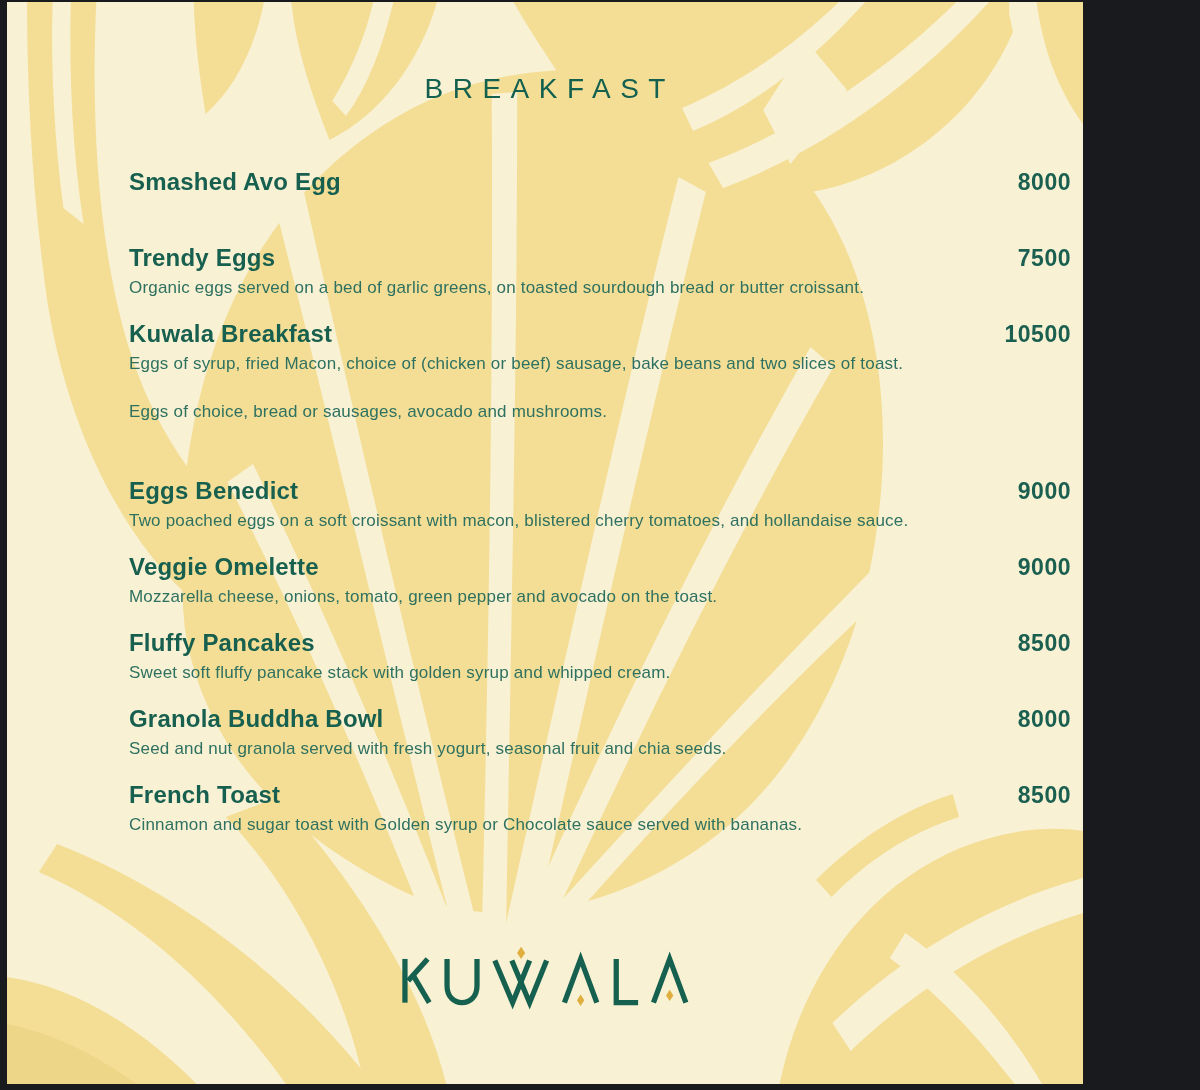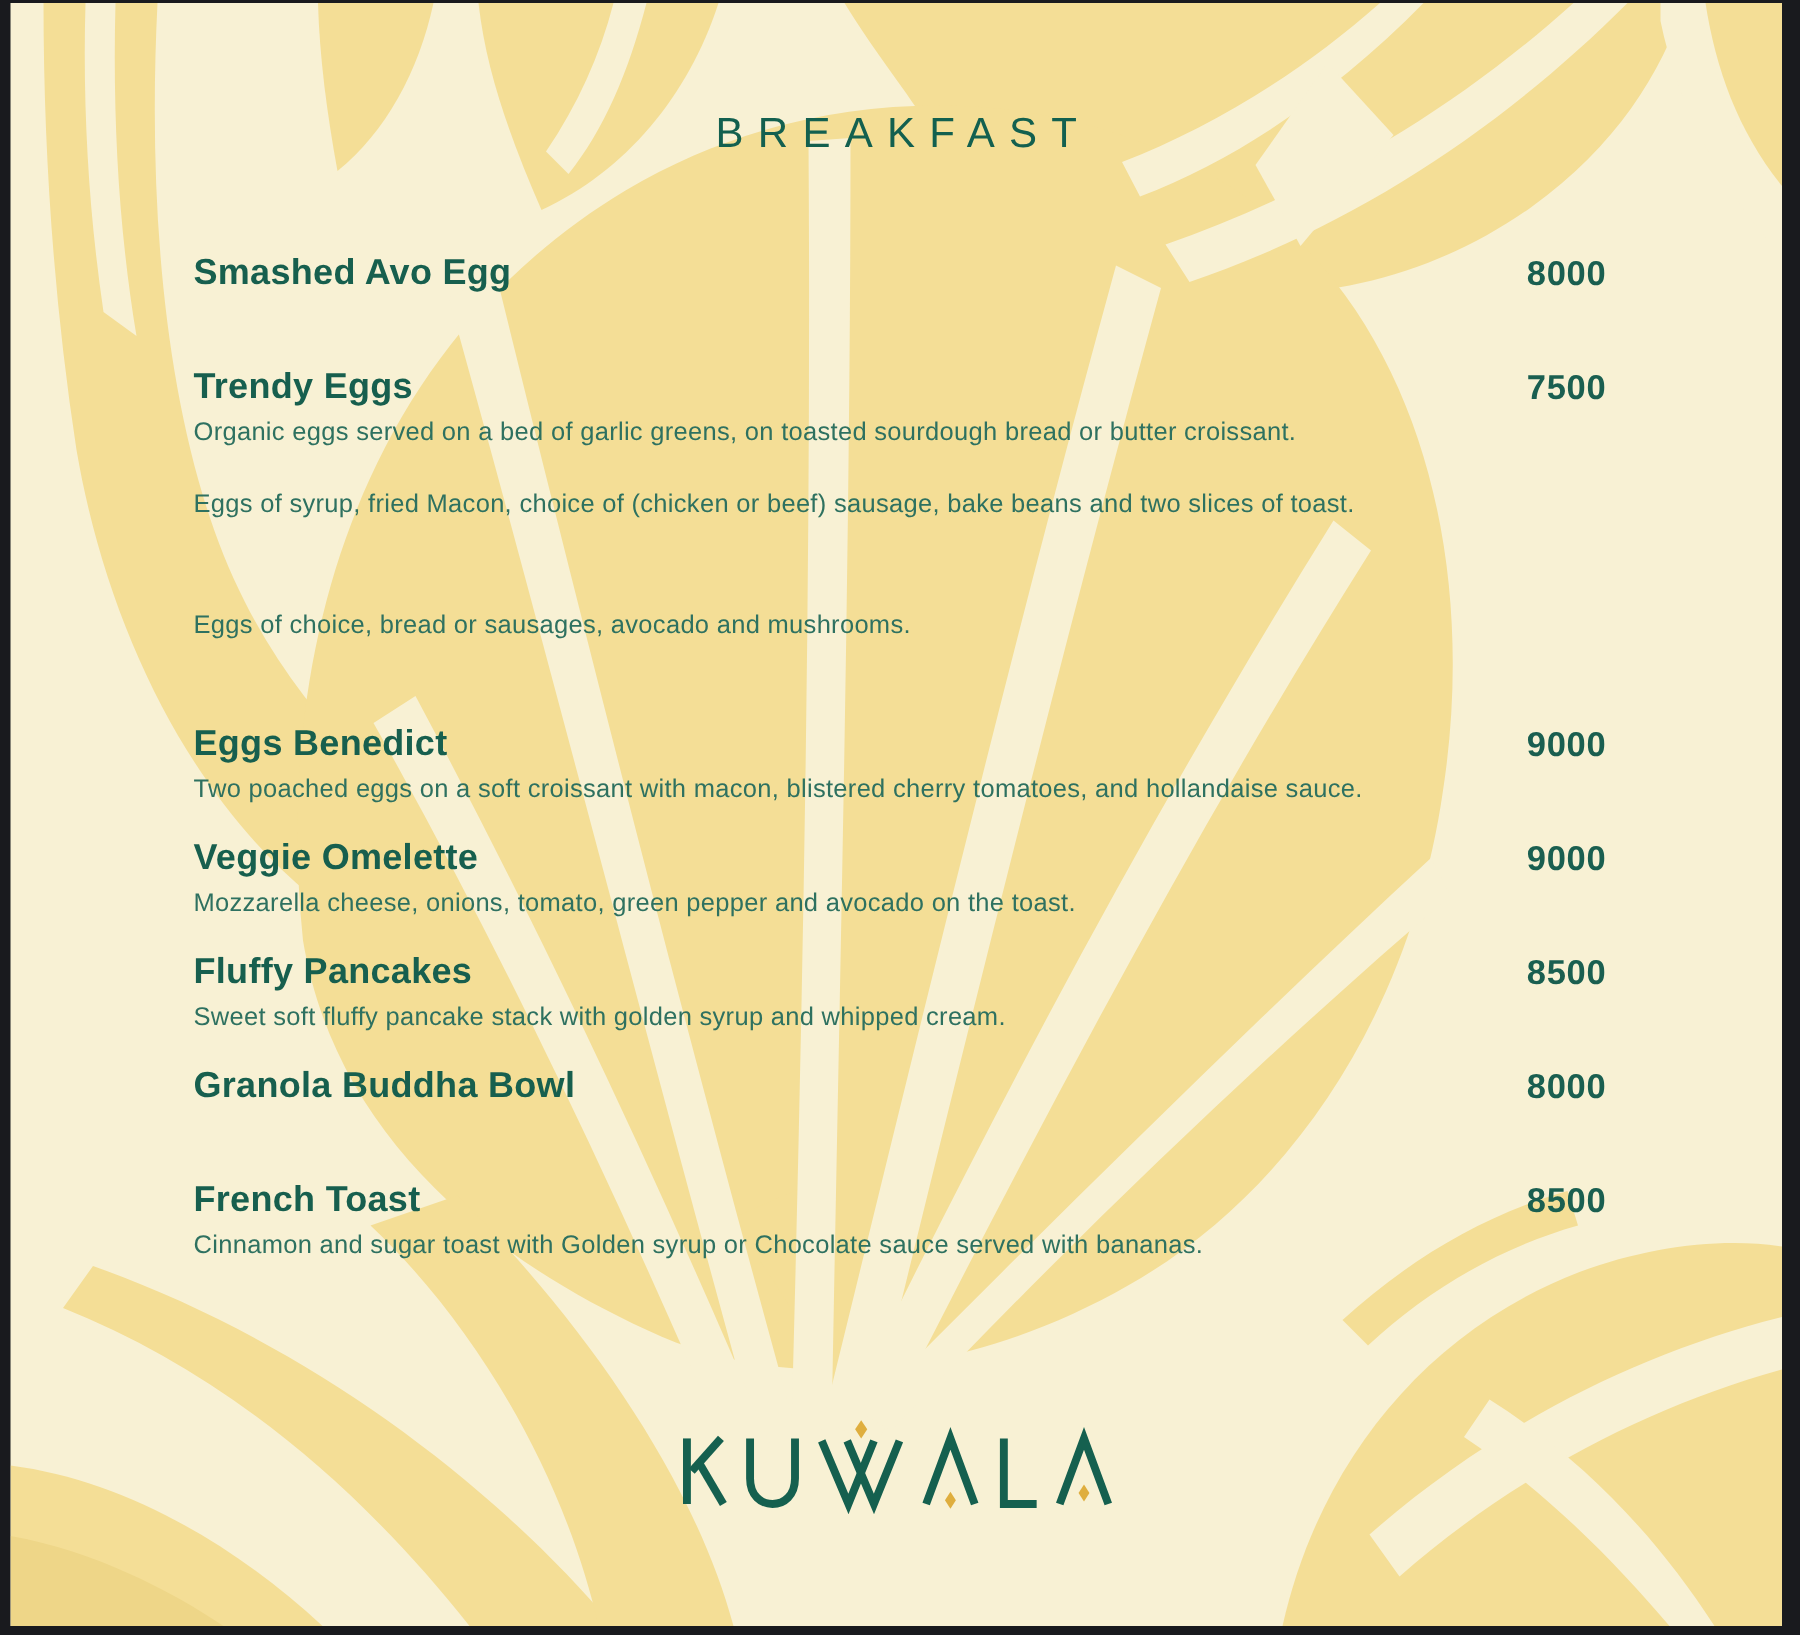--- a/index.html
+++ b/index.html
@@ -1,18 +1,18 @@
 <!DOCTYPE html>
 <html><head>
 <meta charset="utf-8">
 <style>
   html,body{margin:0;padding:0;}
   body{background:#191a1e;font-family:"Liberation Sans", sans-serif;}
   .stage{position:relative;width:1200px;height:1090px;background:#191a1e;overflow:hidden;}
-  .page{position:absolute;left:7px;top:2px;width:1181px;height:1082px;background:#f8f1d4;overflow:hidden;}
+  .page{position:absolute;left:7px;top:2px;width:1076px;height:1082px;background:#f8f1d4;overflow:hidden;}
   .bg{position:absolute;left:0;top:0;width:100%;height:100%;display:block;}
   .content{position:absolute;left:0;top:0;width:100%;height:100%;}
   .menu-title{
     position:absolute;top:71px;left:0;width:100%;text-align:center;
     font-size:28px;font-weight:400;letter-spacing:9.5px;color:#13604f;
     text-indent:9.5px; 
   }
   .list{position:absolute;left:122px;top:166px;width:942px;}
   .item{height:76px;}
   .item:last-child{height:auto;}
@@ -86,20 +86,24 @@
 
         <div class="item">
           <div class="item-head">
             <span class="item-name">Trendy Eggs</span>
             <span class="item-price">7500</span>
           </div>
           <div class="item-desc">Organic eggs served on a bed of garlic greens, on toasted sourdough bread or butter croissant.</div>
         </div>
 
         <div class="item">
+          <div class="item-head">
+            <span class="item-name">Kuwala Breakfast</span>
+            <span class="item-price">10500</span>
+          </div>
           <div class="item-desc">Eggs of syrup, fried Macon, choice of (chicken or beef) sausage, bake beans and two slices of toast.</div>
         </div>
 
         <div class="item">
           <div class="item-desc">Eggs of choice, bread or sausages, avocado and mushrooms.</div>
         </div>
 
         <div class="item">
           <div class="item-head">
             <span class="item-name">Eggs Benedict</span>
@@ -122,20 +126,21 @@
             <span class="item-price">8500</span>
           </div>
           <div class="item-desc">Sweet soft fluffy pancake stack with golden syrup and whipped cream.</div>
         </div>
 
         <div class="item">
           <div class="item-head">
             <span class="item-name">Granola Buddha Bowl</span>
             <span class="item-price">8000</span>
           </div>
+          <div class="item-desc">Seed and nut granola served with fresh yogurt, seasonal fruit and chia seeds.</div>
         </div>
 
         <div class="item">
           <div class="item-head">
             <span class="item-name">French Toast</span>
             <span class="item-price">8500</span>
           </div>
           <div class="item-desc">Cinnamon and sugar toast with Golden syrup or Chocolate sauce served with bananas.</div>
         </div>
       </div>

